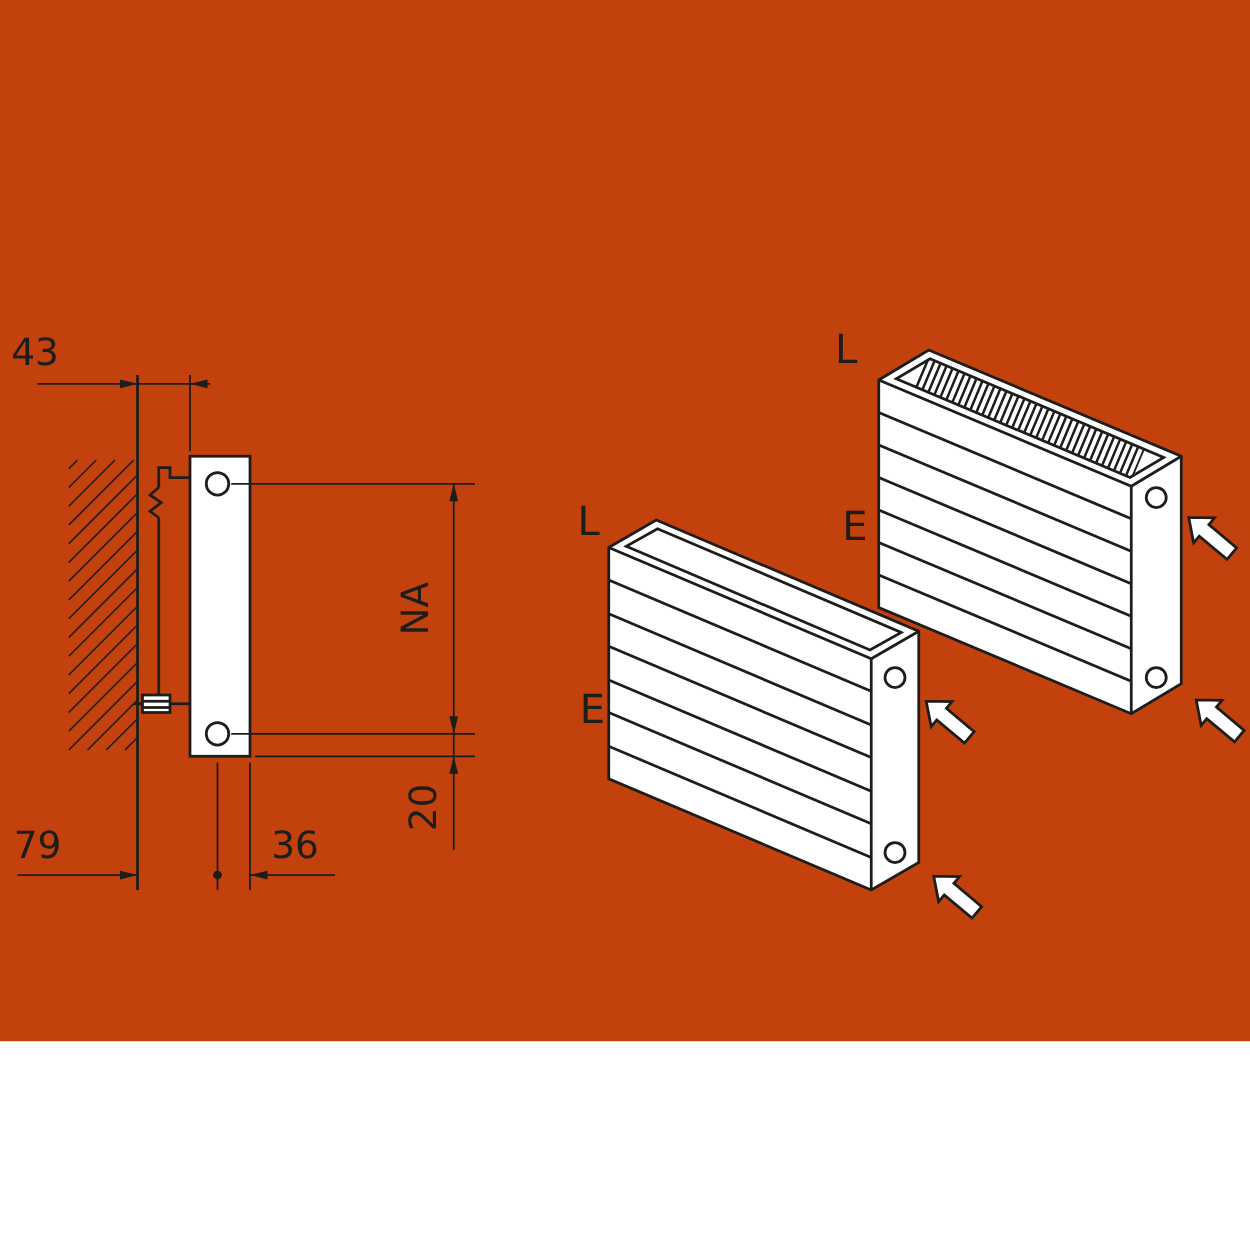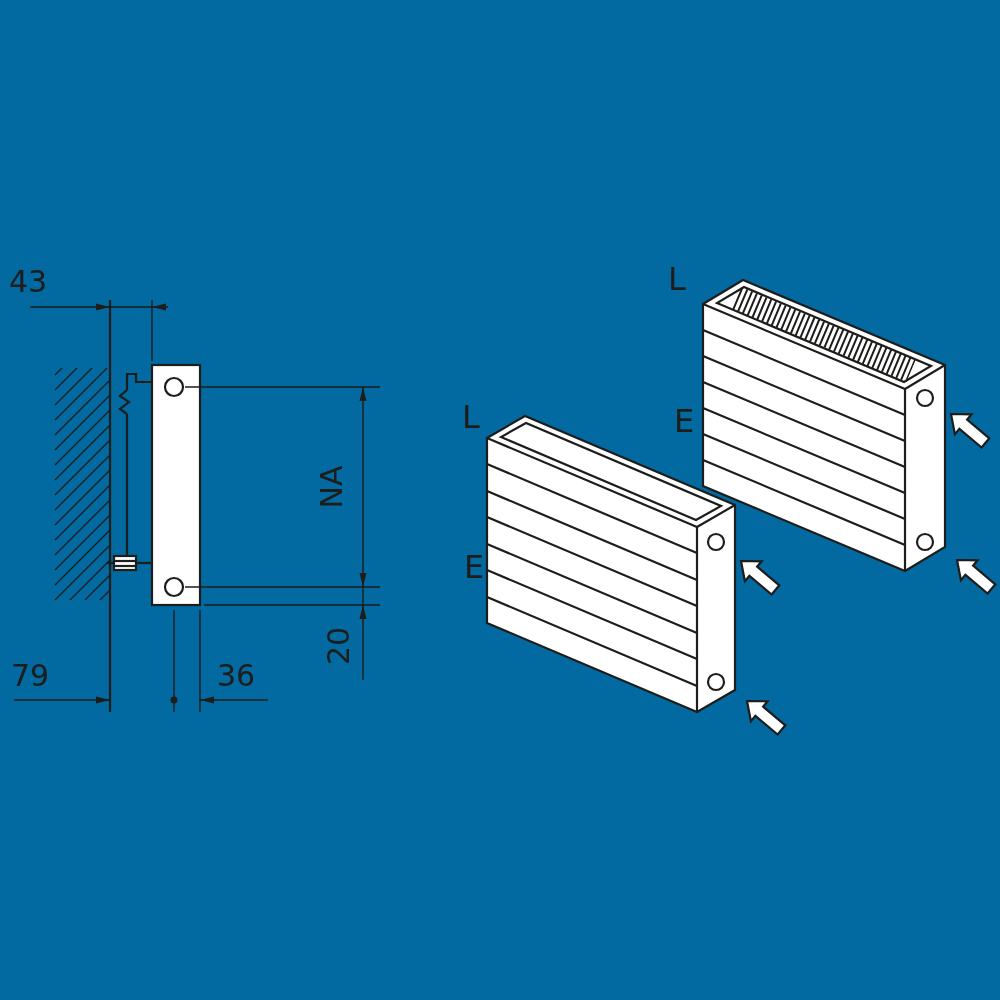--- a/index.html
+++ b/index.html
@@ -5,23 +5,23 @@
   html, body {
     margin: 0;
     padding: 0;
     background: #ffffff;
     width: 1000px;
     height: 1000px;
     font-family: "DejaVu Sans", "Liberation Sans", sans-serif;
   }
   .canvas-wrap {
     width: 1000px;
-    height: 1000px;
+    height: 833px;
     position: relative;
-    background: #0369a1;
+    background: #c2410c;
   }
   svg { display: block; }
   .obj   { stroke: #1d1d1b; stroke-width: 2.2; fill: none; stroke-linejoin: miter; }
   .objw  { stroke: #1d1d1b; stroke-width: 2.2; fill: #ffffff; stroke-linejoin: miter; }
   .dim   { stroke: #1d1d1b; stroke-width: 1.4; fill: none; }
   .hatch { stroke: #1d1d1b; stroke-width: 1.3; fill: none; }
   .arrh  { fill: #1d1d1b; stroke: none; }
   .grille{ stroke: #1d1d1b; stroke-width: 24; fill: none; stroke-dasharray: 2 3.2; }
   .dimtext {
     font-family: "DejaVu Sans", "Liberation Sans", sans-serif;

